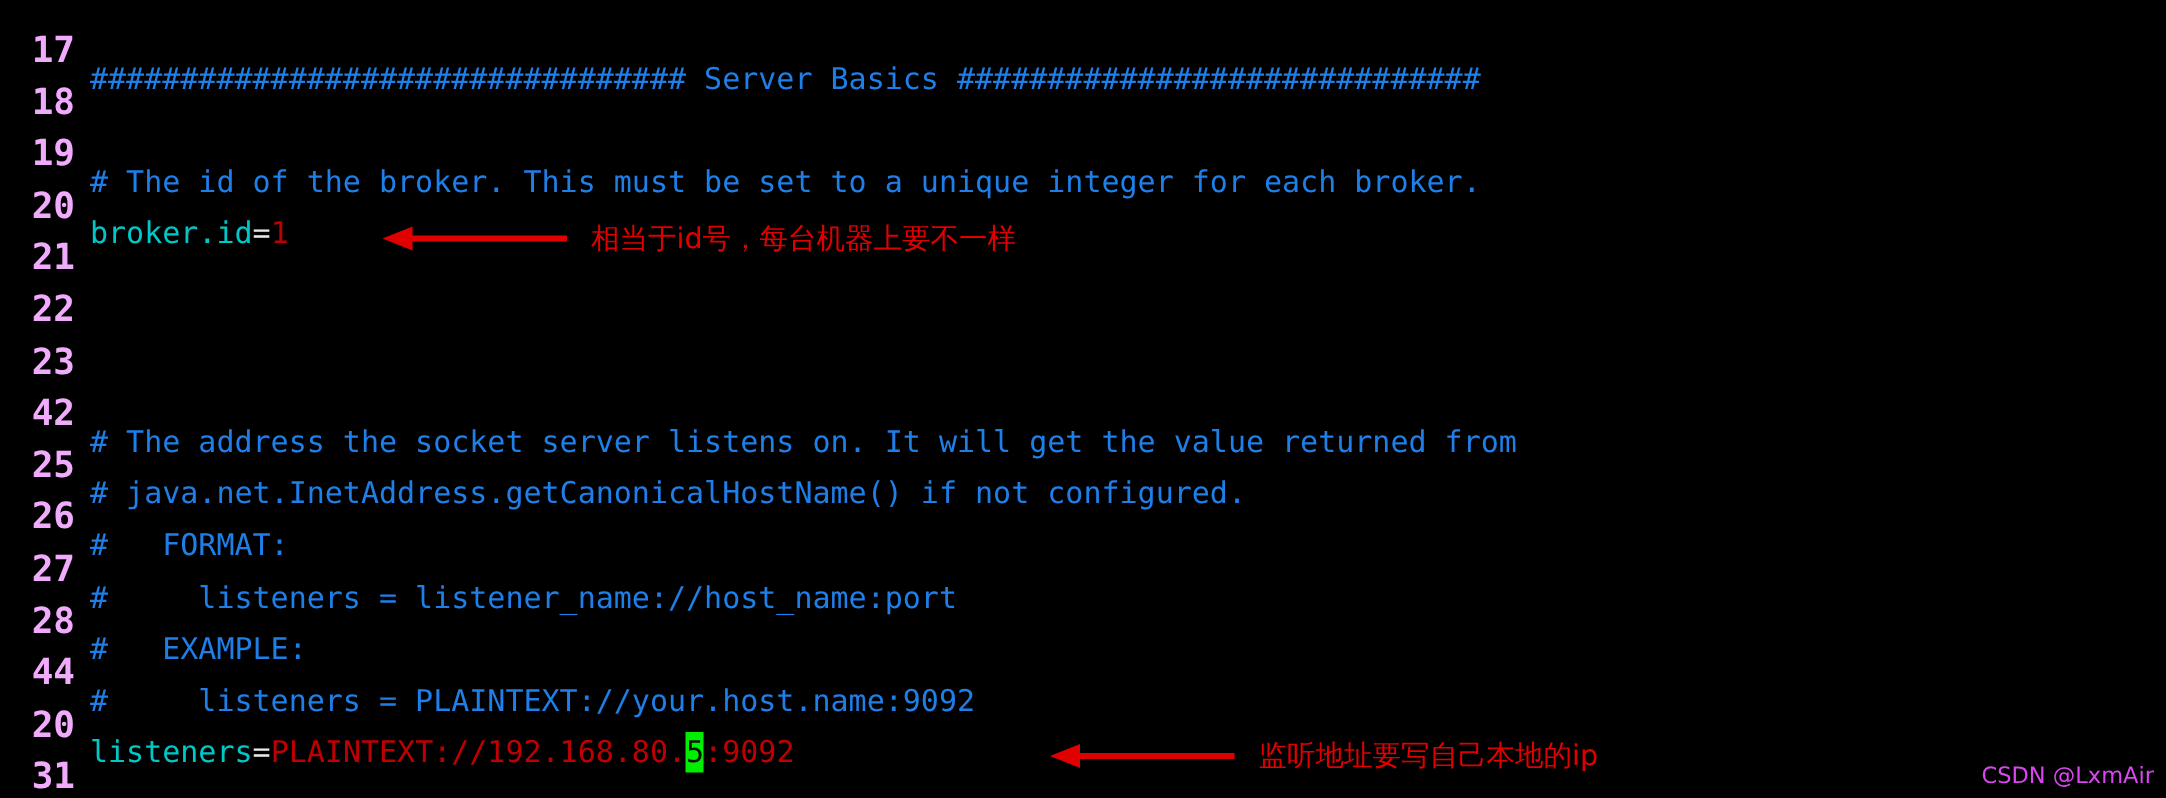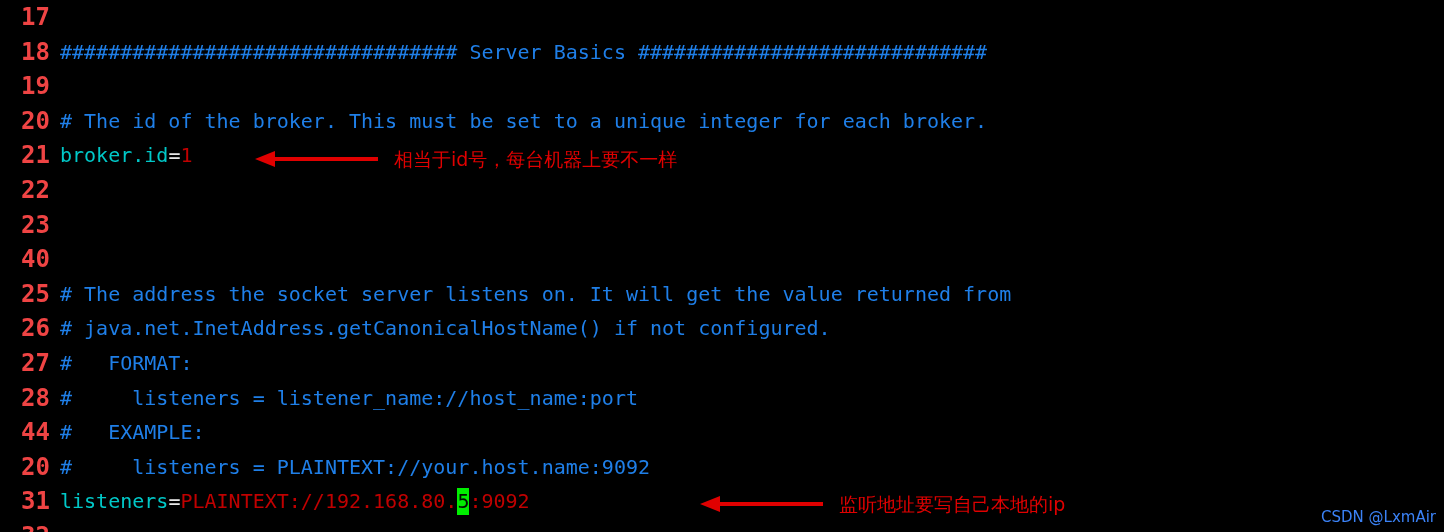--- a/index.html
+++ b/index.html
@@ -23,24 +23,24 @@
     position: relative;
     height: 34.6px;
     line-height: 34.6px;
     white-space: pre;
     font-size: 24px;
     letter-spacing: 0px;
   }
   .lineno {
     position: absolute;
     left: 8px;
-    top: 0;
+    top: 16px;
     width: 42px;
     text-align: right;
-    color: #ef4444;
+    color: #f0abfc;
     font-size: 24px;
     font-weight: bold;
   }
   .content {
     position: absolute;
     left: 60px;
     top: 0;
     white-space: pre;
     font-size: 20px;
   }
@@ -81,39 +81,39 @@
     width: 0;
     height: 0;
     border-top: 8px solid transparent;
     border-bottom: 8px solid transparent;
     border-right: 20px solid #e00000;
   }
   .watermark {
     position: absolute;
     right: 8px;
     bottom: 6px;
-    color: #3b82f6;
+    color: #d946ef;
     font-family: "DejaVu Sans", "Liberation Sans", sans-serif;
     font-size: 15px;
     white-space: nowrap;
   }
 </style>
 </head>
 <body>
 
 <div id="terminal">
   <div id="code-area">
       <div class="line"><span class="lineno">17</span><span class="content"><span class="cmt"></span></span></div>
       <div class="line"><span class="lineno">18</span><span class="content"><span class="cmt">################################# Server Basics #############################</span></span></div>
       <div class="line"><span class="lineno">19</span><span class="content"><span class="cmt"></span></span></div>
       <div class="line"><span class="lineno">20</span><span class="content"><span class="cmt"># The id of the broker. This must be set to a unique integer for each broker.</span></span></div>
       <div class="line"><span class="lineno">21</span><span class="content"><span class="key">broker.id</span><span class="eq">=</span><span class="val">1</span></span></div>
       <div class="line"><span class="lineno">22</span><span class="content"><span class="cmt"></span></span></div>
       <div class="line"><span class="lineno">23</span></div>
-      <div class="line"><span class="lineno">40</span><span class="content"><span class="cmt"></span></span></div>
+      <div class="line"><span class="lineno">42</span><span class="content"><span class="cmt"></span></span></div>
       <div class="line"><span class="lineno">25</span><span class="content"><span class="cmt"># The address the socket server listens on. It will get the value returned from</span></span></div>
       <div class="line"><span class="lineno">26</span><span class="content"><span class="cmt"># java.net.InetAddress.getCanonicalHostName() if not configured.</span></span></div>
       <div class="line"><span class="lineno">27</span><span class="content"><span class="cmt">#   FORMAT:</span></span></div>
       <div class="line"><span class="lineno">28</span><span class="content"><span class="cmt">#     listeners = listener_name://host_name:port</span></span></div>
       <div class="line"><span class="lineno">44</span><span class="content"><span class="cmt">#   EXAMPLE:</span></span></div>
       <div class="line"><span class="lineno">20</span><span class="content"><span class="cmt">#     listeners = PLAINTEXT://your.host.name:9092</span></span></div>
       <div class="line"><span class="lineno">31</span><span class="content"><span class="key">listeners</span><span class="eq">=</span><span class="val">PLAINTEXT://192.168.80.</span><span class="cursor">5</span><span class="val">:9092</span></span></div>
       <div class="line"><span class="lineno">32</span><span class="content"><span class="cmt"></span></span></div>
     </div>
   <div id="annotation-layer">

